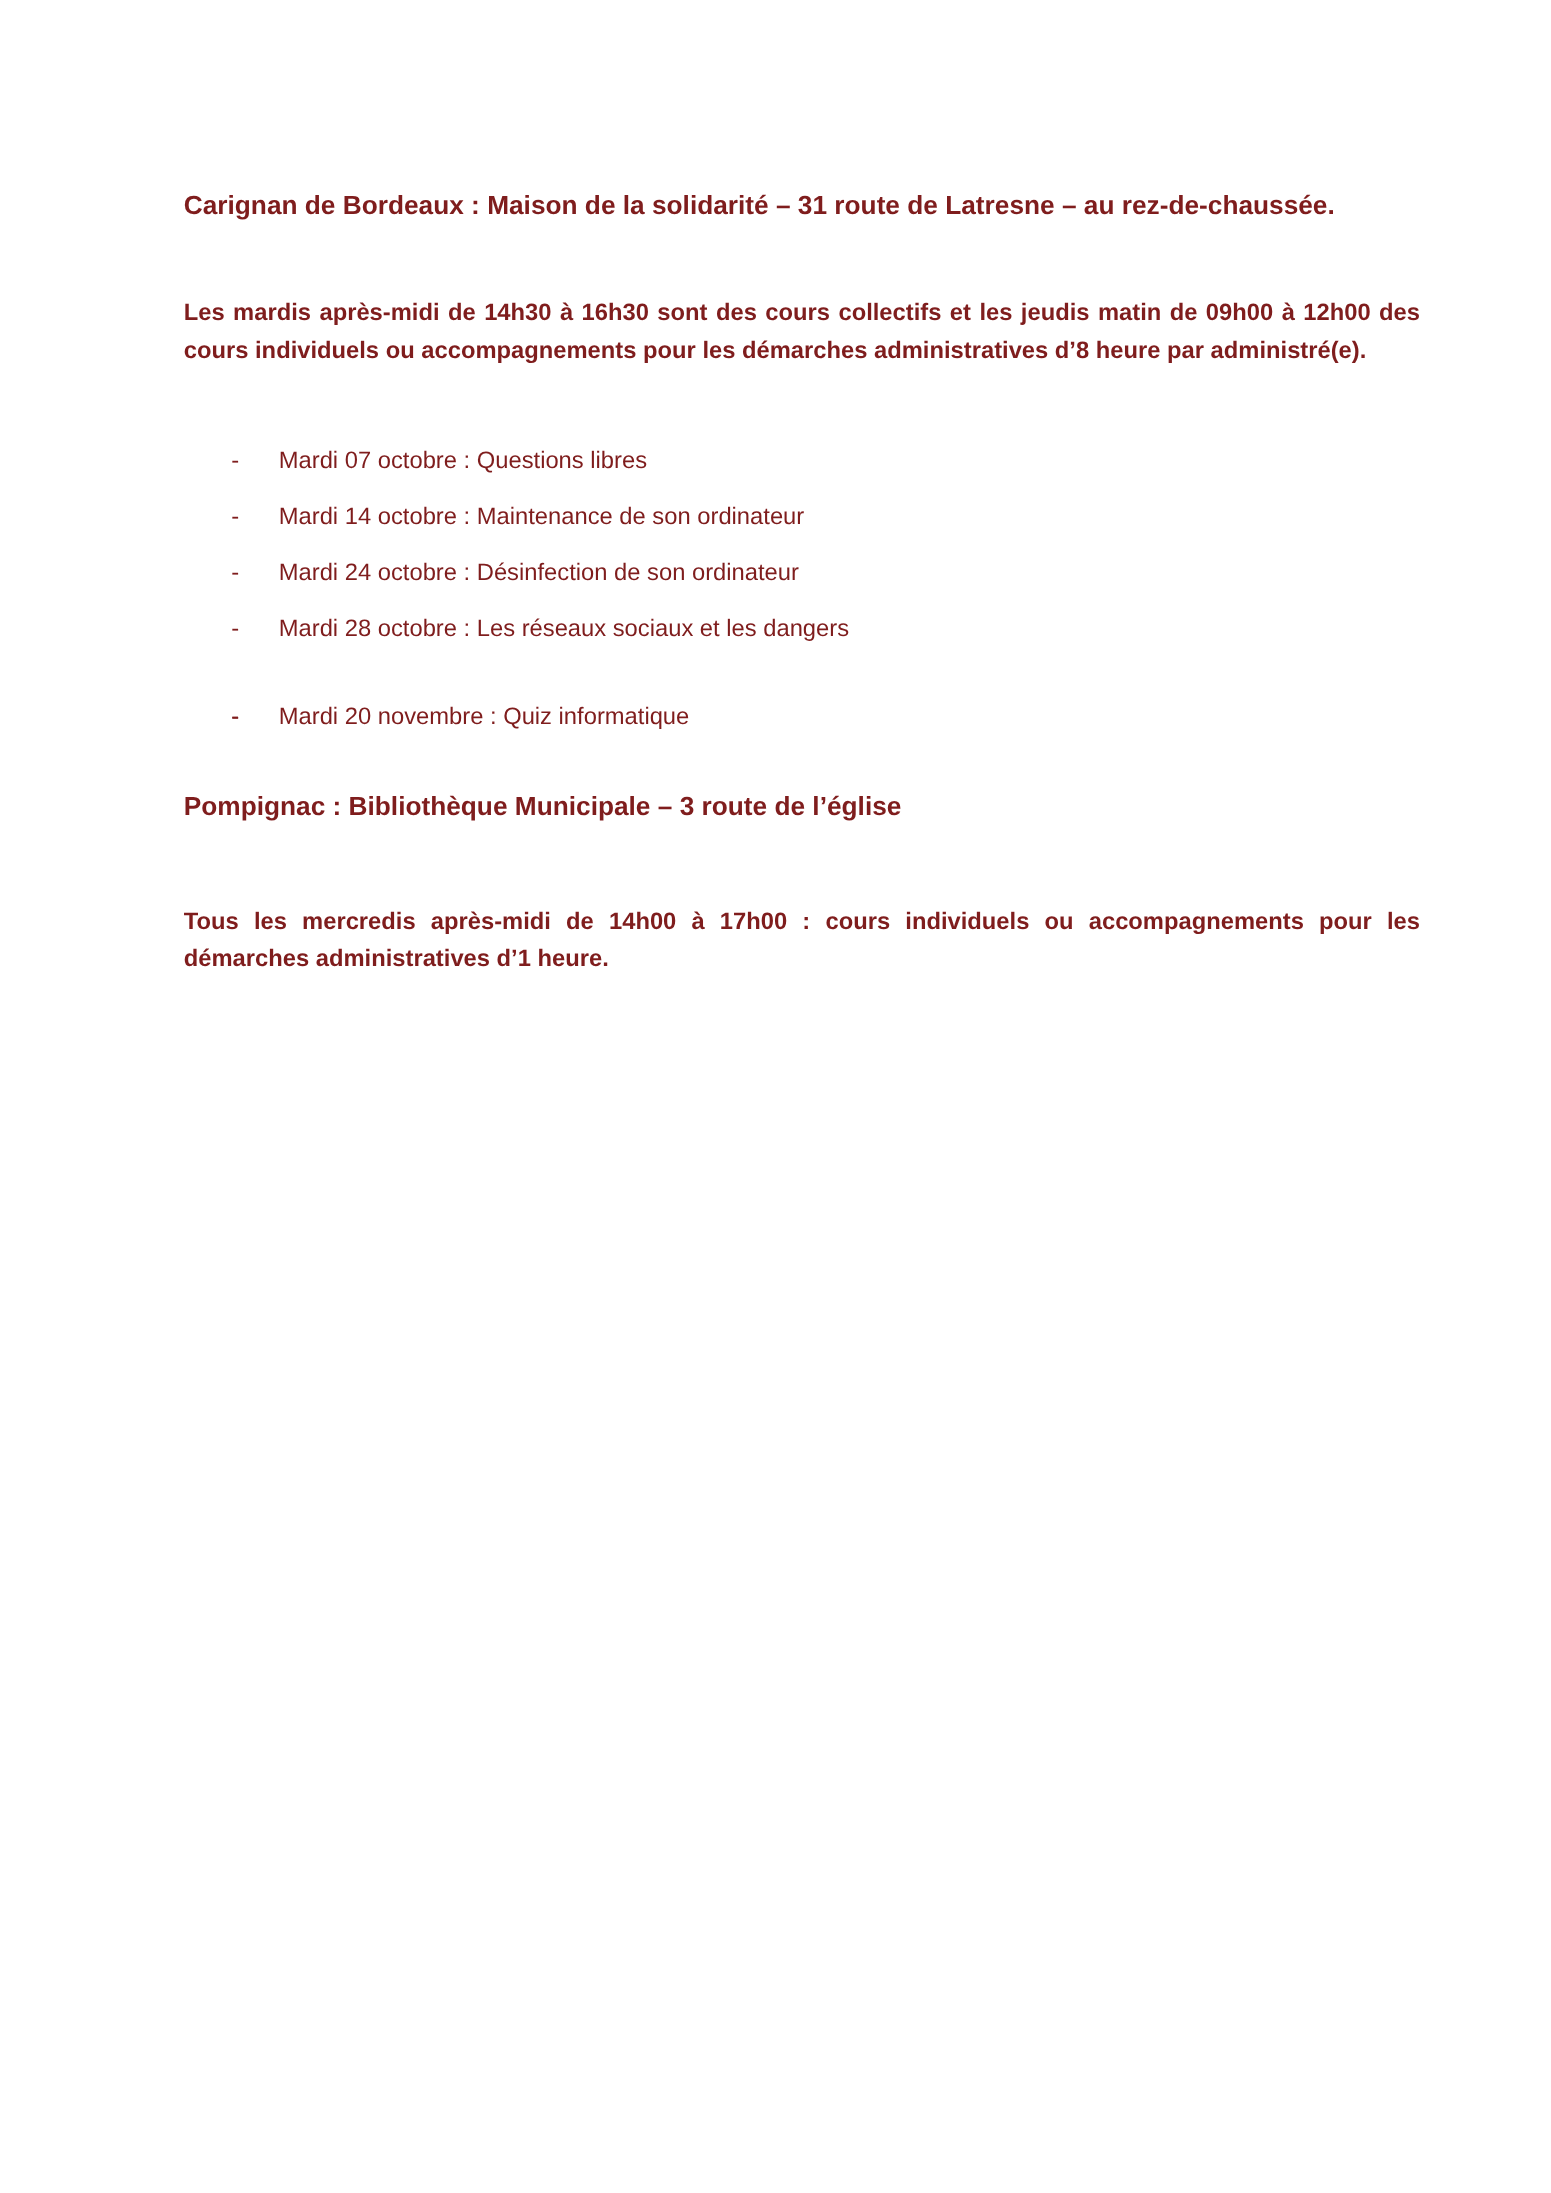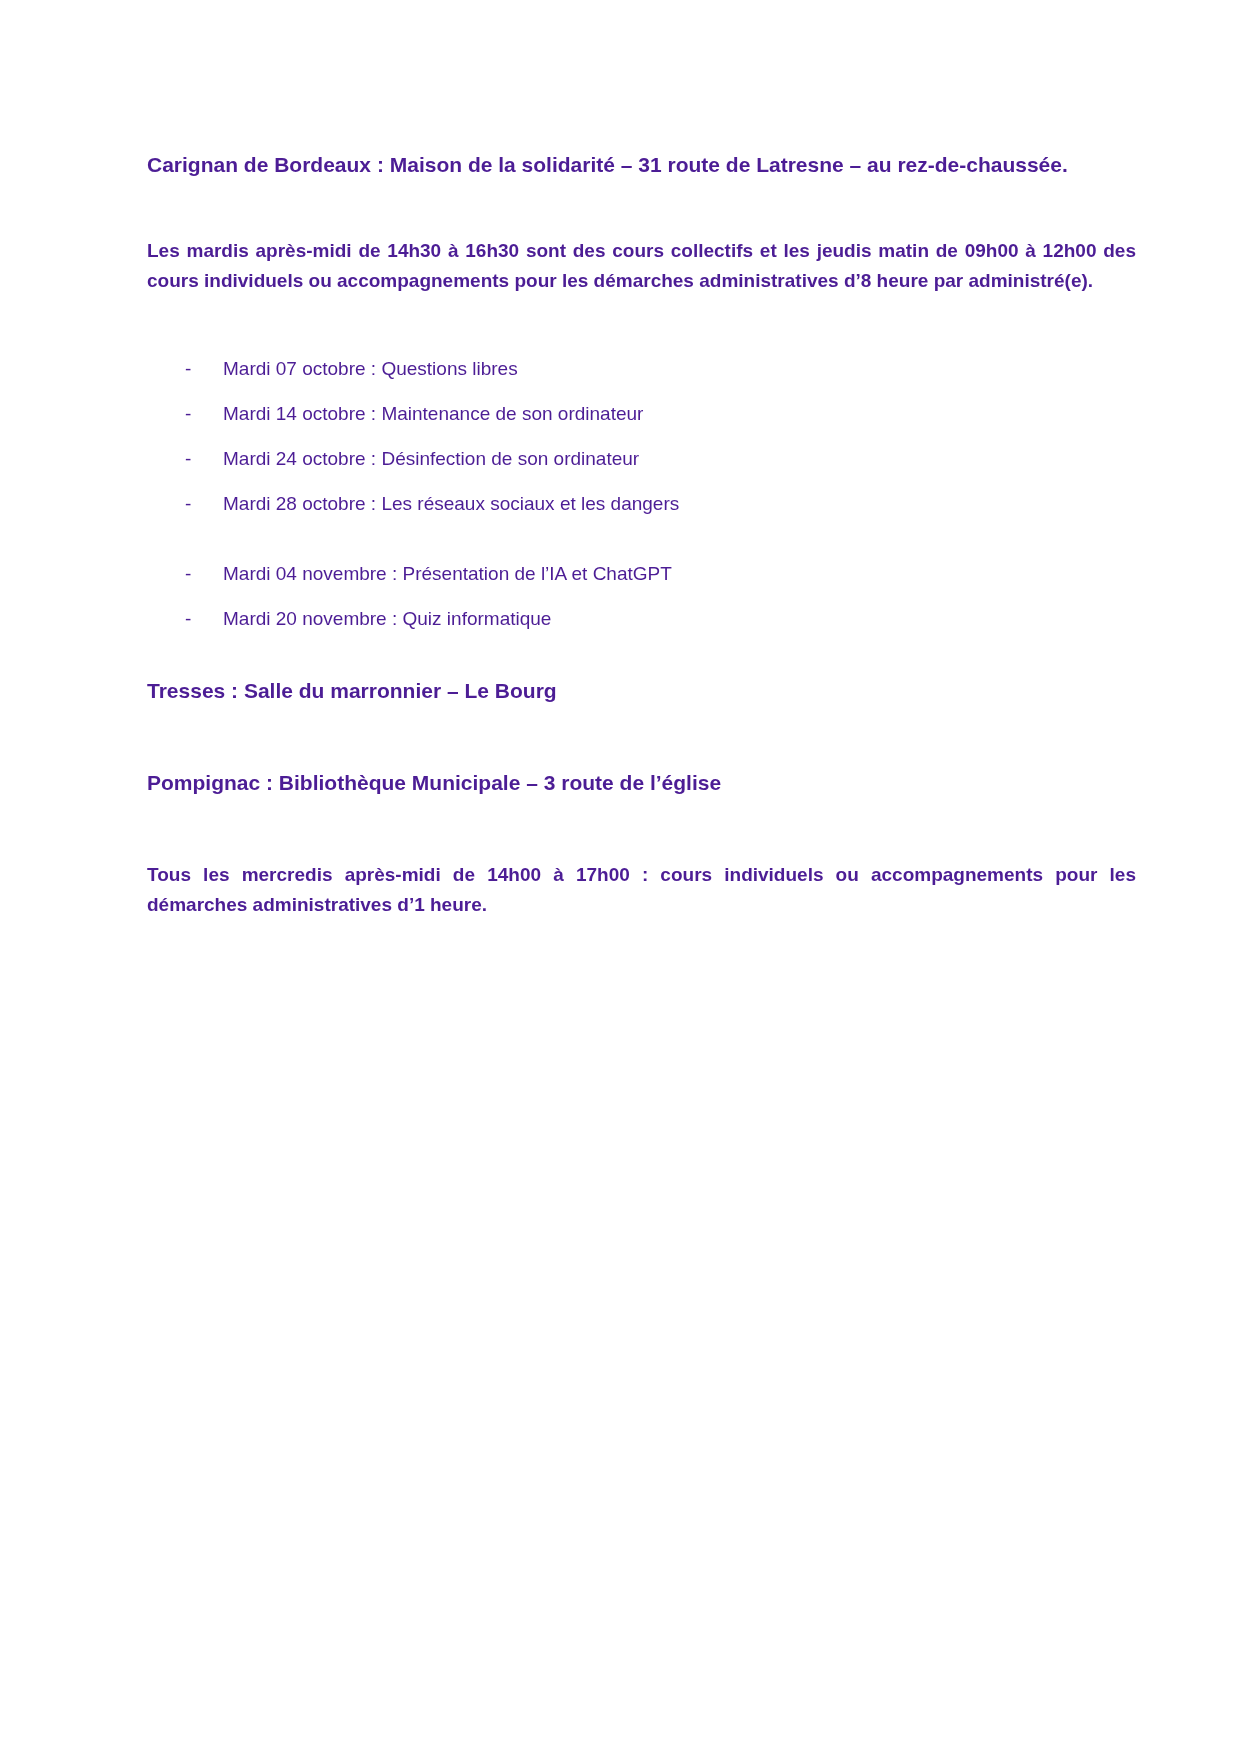--- a/index.html
+++ b/index.html
@@ -7,21 +7,21 @@
     margin: 0;
     padding: 0;
     background: #ffffff;
   }
   .page {
     position: relative;
     width: 1241px;
     height: 1754px;
     margin: 0 auto;
     background: #ffffff;
-    color: #4c1d95;
+    color: #7f1d1d;
     box-sizing: border-box;
     padding: 150px 105px 0 147px;
     font-family: "Liberation Sans", sans-serif;
     overflow: hidden;
   }
   .h {
     font-size: 21px;
     font-weight: 700;
     line-height: 30px;
     text-align: justify;
@@ -88,29 +88,27 @@
     <li>
       <span class="marker">-</span>
       <span>Mardi 28 octobre : Les réseaux sociaux et les dangers</span>
     </li>
   </ul>
 
 
   <ul class="list">
     <li>
       <span class="marker">-</span>
-      <span>Mardi 04 novembre : Présentation de l’IA et ChatGPT</span>
     </li>
     <li>
       <span class="marker">-</span>
       <span>Mardi 20 novembre : Quiz informatique</span>
     </li>
   </ul>
 
-  <h2 class="h">Tresses : Salle du marronnier – Le Bourg</h2>
 
 
   <h2 class="h">Pompignac : Bibliothèque Municipale – 3 route de l’église</h2>
 
   <p class="b">Tous les mercredis après-midi de 14h00 à 17h00 : cours individuels ou accompagnements pour les démarches administratives d’1 heure.</p>
 
 
 
 </div>
 

